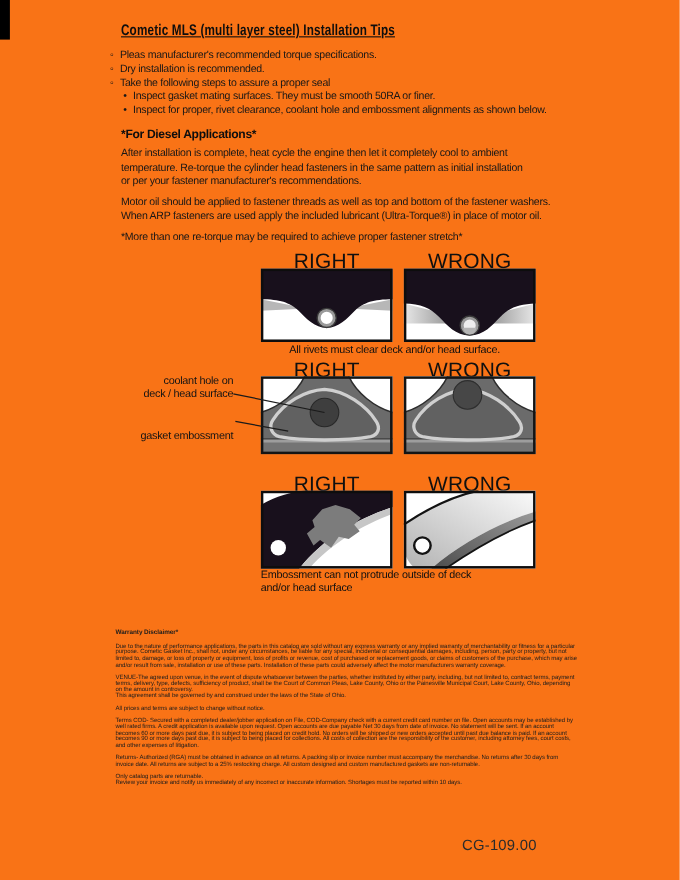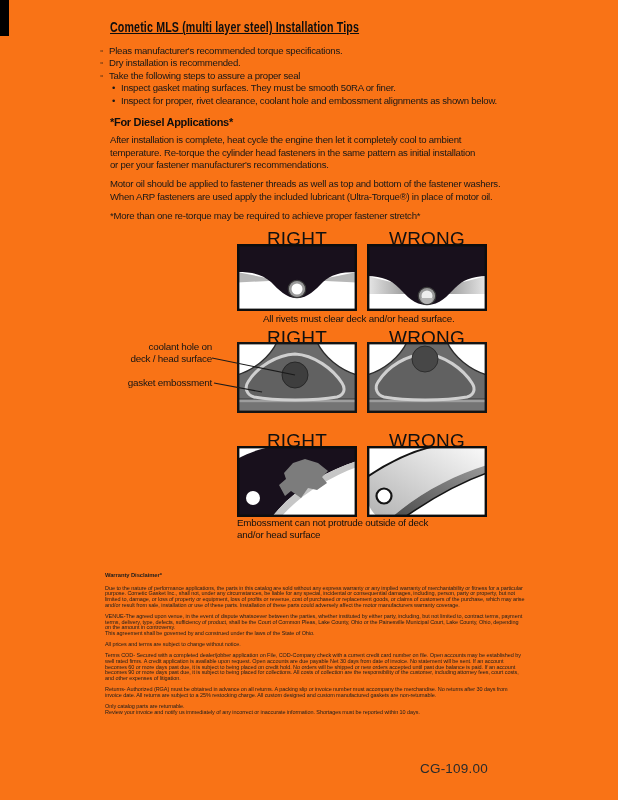--- a/index.html
+++ b/index.html
@@ -133,21 +133,21 @@
     </svg>
   </div>
 
   <div class="cap" style="left:237px; top:313px;margin-left:26px;">All rivets must clear deck and/or head surface.</div>
 
   <div class="dlabel" style="left:237px; top:327px;">RIGHT</div>
   <div class="dlabel" style="left:367px; top:327px;">WRONG</div>
 
   <div class="side-label" style="top:341px;">coolant hole on
 deck / head surface</div>
-  <div class="side-label" style="top:377px;">gasket embossment</div>
+  <div class="side-label" style="top:391px;">gasket embossment</div>
 
   <div class="panel tall" style="left:237px; top:342px;">
     <svg viewBox="0 0 120 71">
       <rect x="0" y="0" width="120" height="71" fill="#6b6b6b"></rect>
       <rect y="57" width="120" height="3.5" fill="#9d9d9d"></rect>
       <rect y="60.5" width="120" height="10.5" fill="#747474"></rect>
       <line x1="0" y1="57" x2="120" y2="57" stroke="#3c3c3c" stroke-width="1"></line>
       <path d="M17,55 C10,53 7,46 11,40 C21,24 40,13 58,12 C77,13 96,27 105,41 C109,47 107,53 100,55 C78,59 38,59 17,55 Z" fill="#616161" stroke="#cfcfcf" stroke-width="3"></path>
       <path d="M0,0 H40 C33,15 17,28 0,33 Z" fill="#ffffff"></path>
       <path d="M40,0 C33,15 17,28 0,33" stroke="#2d2d2d" stroke-width="1.4" fill="none"></path>

